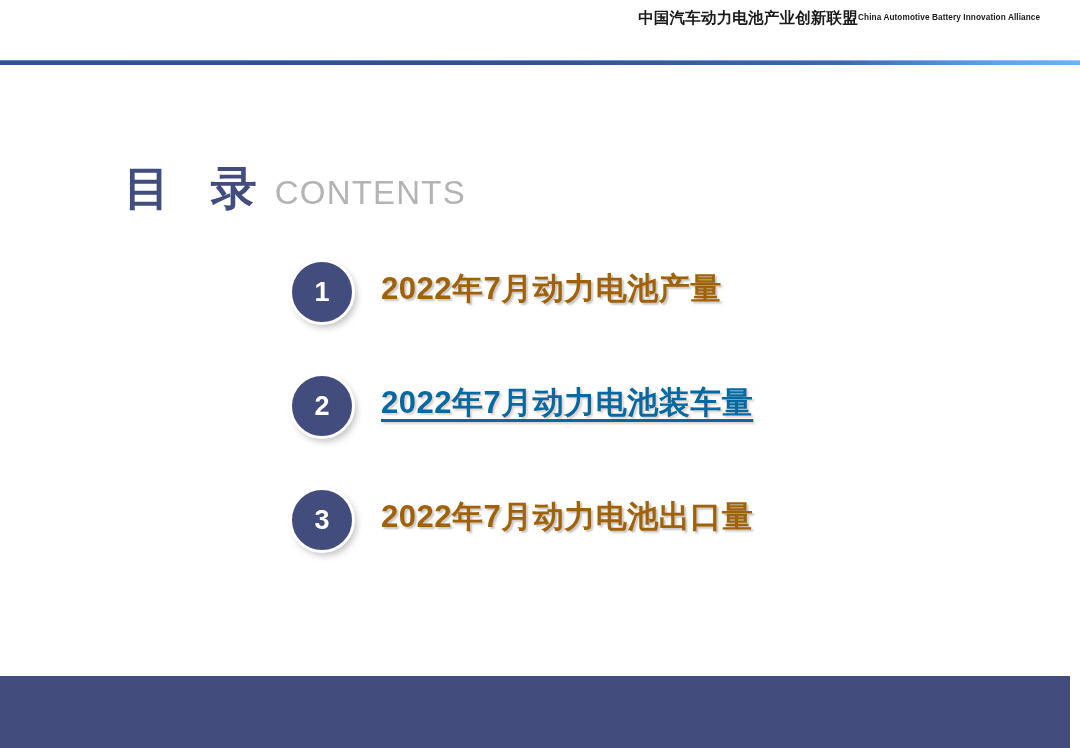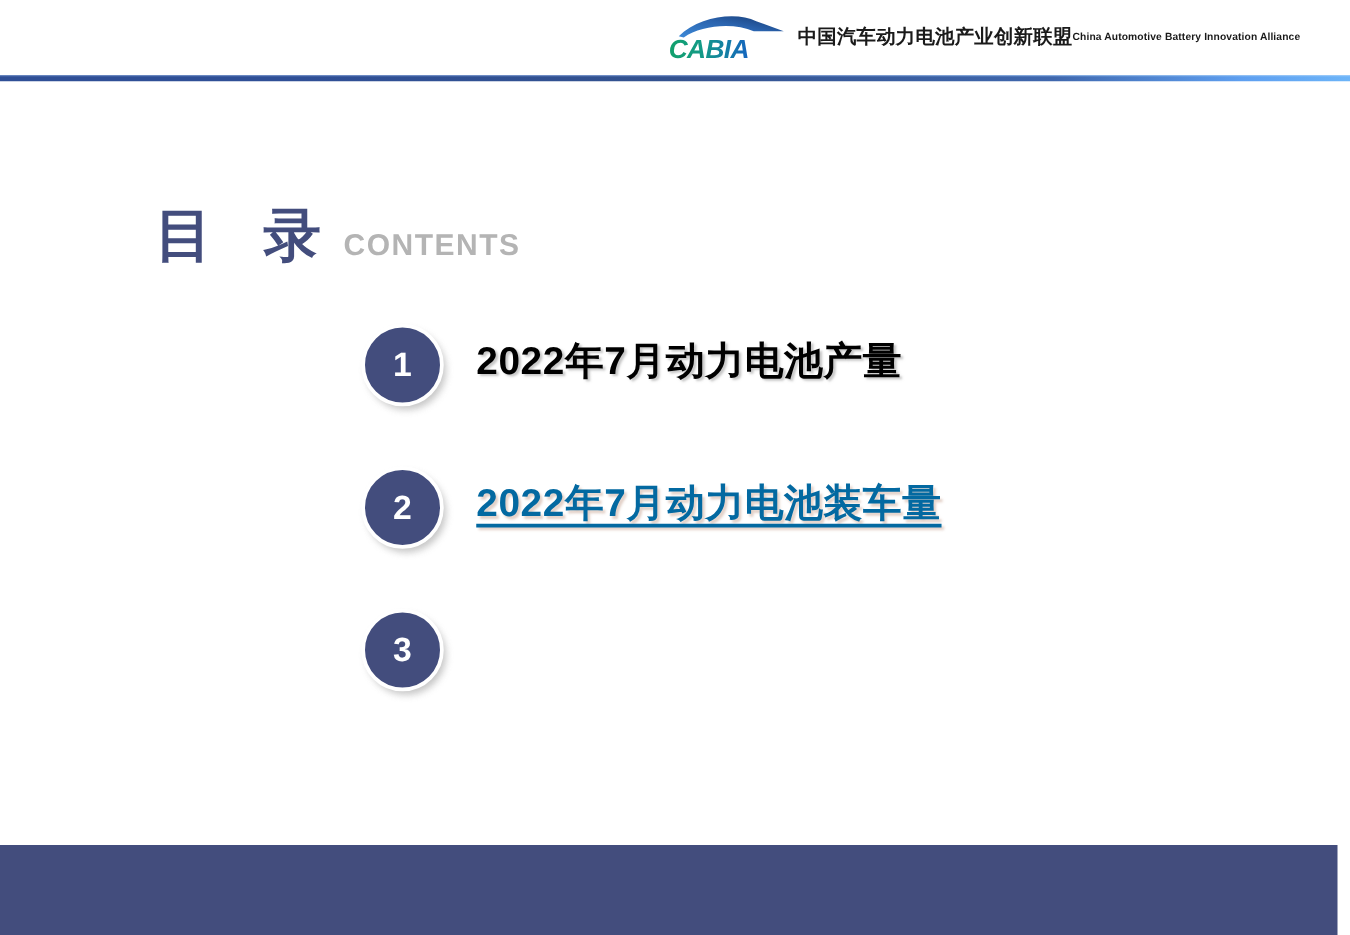--- a/index.html
+++ b/index.html
@@ -109,22 +109,22 @@
   }
   .title-cn {
     font-size: 46px;
     font-weight: bold;
     color: #434d7d;
     letter-spacing: 14px;
     line-height: 1;
     white-space: nowrap;
   }
   .title-en {
-    font-size: 24px;
-    font-weight: bold;
+    font-size: 33px;
+    font-weight: normal;
     color: #b4b4b4;
     letter-spacing: 1.2px;
     margin-left: 4px;
     line-height: 1;
     white-space: nowrap;
   }
 
   
   .toc {
     position: absolute;
@@ -181,21 +181,21 @@
     position: absolute;
     left: 381px;
     top: 9px;
     font-size: 31px;
     font-weight: bold;
     line-height: 1.35;
     white-space: nowrap;
     letter-spacing: 0.5px;
   }
   .toc-label.dark {
-    color: #000000;
+    color: #a16207;
     text-shadow: 2px 2px 2px rgba(150,150,150,.55);
   }
   .toc-label.active {
     color: #0369a1;
     text-decoration: underline;
     text-underline-offset: 6px;
     text-decoration-thickness: 2.5px;
     text-shadow: 2px 2px 2px rgba(190,150,130,.45);
   }
 
@@ -210,40 +210,20 @@
   }
 </style>
 </head>
 <body>
 
 <div class="slide">
 
   <div class="header">
     <div class="logo-block">
 
-      <div class="logo-mark">
-        <svg width="96" height="40" viewBox="0 0 96 40" xmlns="http://www.w3.org/2000/svg">
-          <defs>
-            <linearGradient id="arcGrad" x1="0" y1="1" x2="1" y2="0">
-              <stop offset="0%" stop-color="#3d8ad8"></stop>
-              <stop offset="55%" stop-color="#2a63ae"></stop>
-              <stop offset="100%" stop-color="#16386f"></stop>
-            </linearGradient>
-            <linearGradient id="wordGrad" x1="0" y1="0" x2="1" y2="0">
-              <stop offset="0%" stop-color="#12a06b"></stop>
-              <stop offset="40%" stop-color="#139a86"></stop>
-              <stop offset="100%" stop-color="#1565c0"></stop>
-            </linearGradient>
-          </defs>
-
-          <path d="M10 19 C 26 3, 56 -1, 72 7 L 94 15 L 70 15 C 54 8, 28 10, 14 20 Z" fill="url(#arcGrad)"></path>
-
-          <text x="2" y="36" font-family="'Liberation Sans', sans-serif" font-size="21" font-weight="bold" font-style="italic" letter-spacing="-0.5" fill="url(#wordGrad)">CABIA</text>
-        </svg>
-      </div>
 
       <div class="logo-text">
         <div class="logo-cn">中国汽车动力电池产业创新联盟</div>
         <div class="logo-en">China Automotive Battery Innovation Alliance</div>
       </div>
 
     </div>
   </div>
 
   <div class="header-rule"></div>
@@ -276,19 +256,20 @@
       <div class="toc-label active">2022年7月动力电池装车量</div>
     </div>
 
     <div class="toc-item">
       <div class="badge-wrap">
         <div class="badge-shadow"></div>
         <div class="badge">
           <span class="badge-num">3</span>
         </div>
       </div>
+      <div class="toc-label dark">2022年7月动力电池出口量</div>
     </div>
 
   </div>
 
   <div class="footer"></div>
 
 </div>
 
 </body></html>

